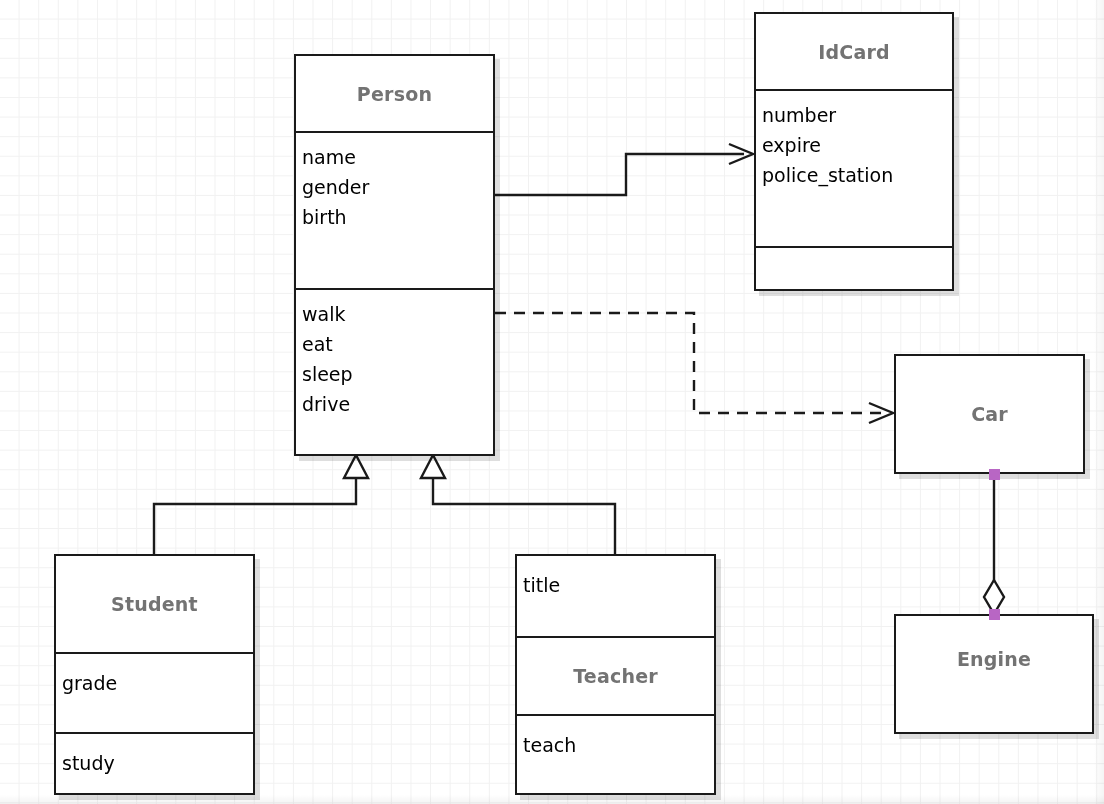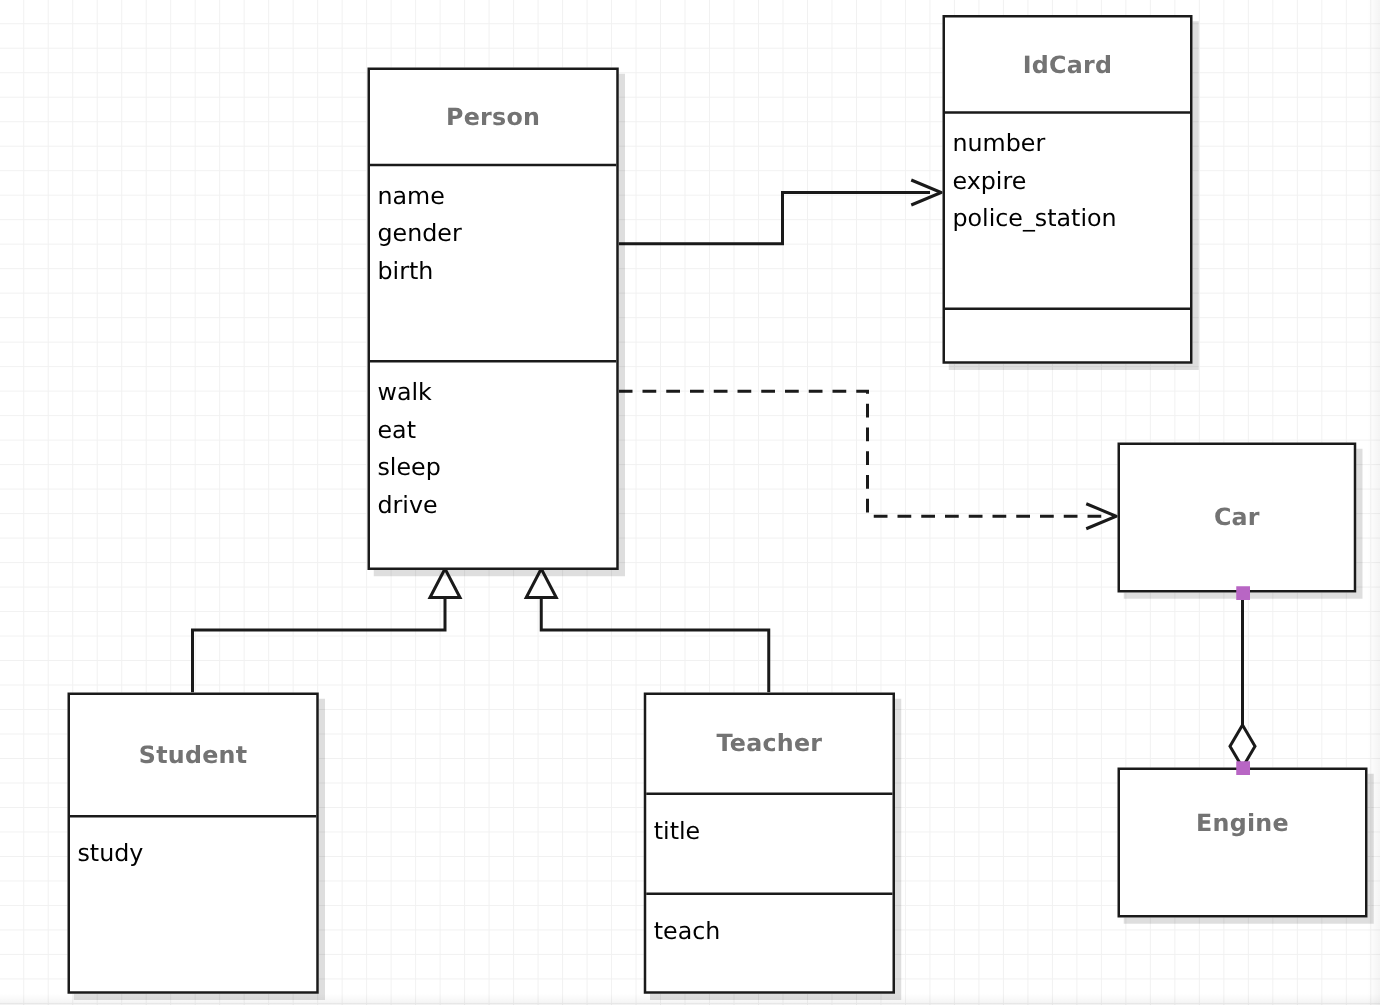--- a/index.html
+++ b/index.html
@@ -145,30 +145,33 @@
     <div class="compartment member-list" style="height:157px;">
       <div class="member">number</div>
       <div class="member">expire</div>
       <div class="member">police_station</div>
     </div>
     <div class="compartment member-list" style="height:43px;"></div>
   </div>
 
   <div class="uml-class" style="left:54px; top:554px; width:201px; height:241px;">
     <div class="compartment class-name" style="height:96px;">Student</div>
+    <div class="compartment member-single" style="height:80px;">
+      <div class="member">grade</div>
+    </div>
     <div class="compartment member-single" style="height:79px;">
       <div class="member">study</div>
     </div>
   </div>
 
   <div class="uml-class" style="left:515px; top:554px; width:201px; height:241px;">
-    <div class="compartment class-name" style="height:78px;">Teacher</div>
     <div class="compartment member-single" style="height:80px;">
       <div class="member">title</div>
     </div>
+    <div class="compartment class-name" style="height:78px;">Teacher</div>
     <div class="compartment member-single" style="height:79px;">
       <div class="member">teach</div>
     </div>
   </div>
 
   <div class="uml-class" style="left:894px; top:354px; width:191px; height:120px;">
     <div class="compartment class-name" style="height:116px;">Car</div>
   </div>
 
   <div class="uml-class" style="left:894px; top:614px; width:200px; height:120px;">

